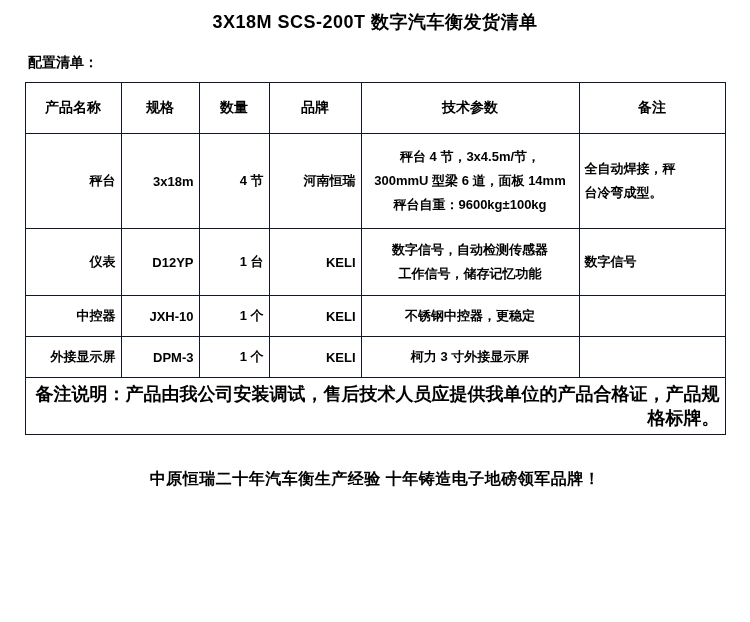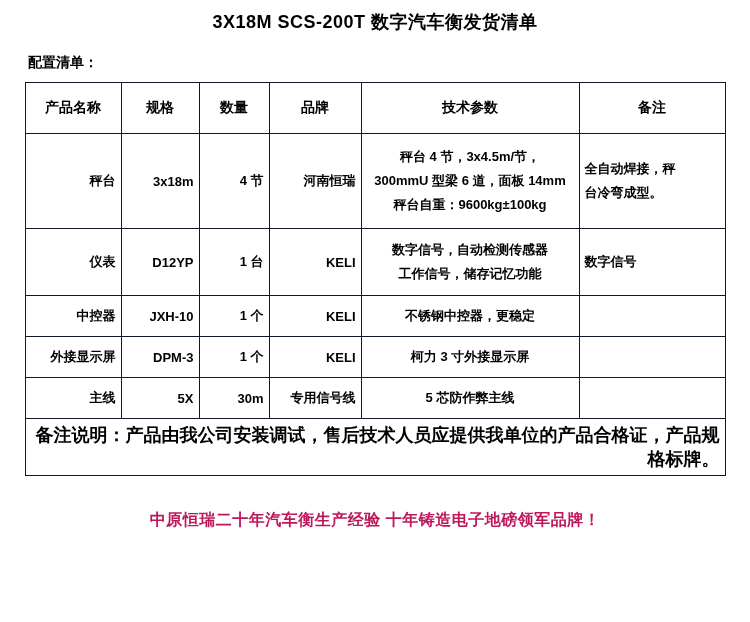--- a/index.html
+++ b/index.html
@@ -154,31 +154,23 @@
 
       <tr class="row-short">
         <td class="c-center">外接显示屏</td>
         <td class="c-center">DPM-3</td>
         <td class="c-center">1 个</td>
         <td class="c-center">KELI</td>
         <td class="param-cell">柯力 3 寸外接显示屏</td>
         <td class="remark-cell"></td>
       </tr>
 
-      <tr class="row-short">
-        <td class="c-center">主线</td>
-        <td class="c-center">5X</td>
-        <td class="c-center">30m</td>
-        <td class="c-center">专用信号线</td>
-        <td class="param-cell">5 芯防作弊主线</td>
-        <td class="remark-cell"></td>
-      </tr>
 
       <tr class="note-row">
         <td colspan="6">备注说明：产品由我公司安装调试，售后技术人员应提供我单位的产品合格证，产品规格标牌。</td>
       </tr>
 
     </tbody>
   </table>
 
-  <div class="footer-slogan" style="color: #be185d;">中原恒瑞二十年汽车衡生产经验 十年铸造电子地磅领军品牌！</div>
+  <div class="footer-slogan" style="color: #000000;">中原恒瑞二十年汽车衡生产经验 十年铸造电子地磅领军品牌！</div>
 
 </div>
 
 </body></html>

